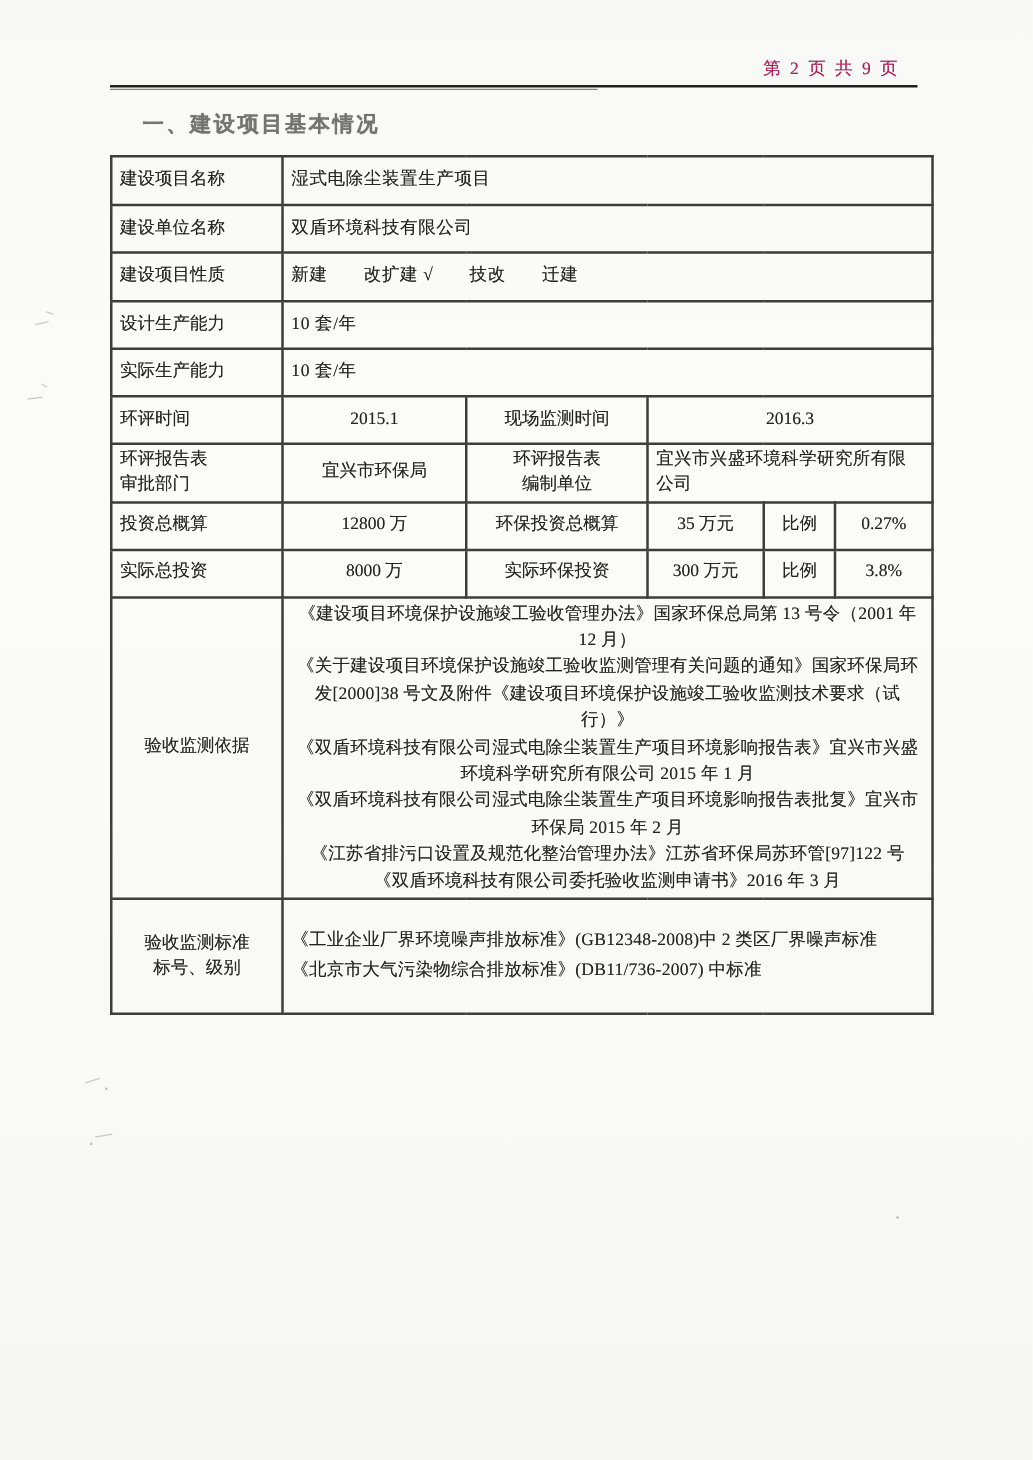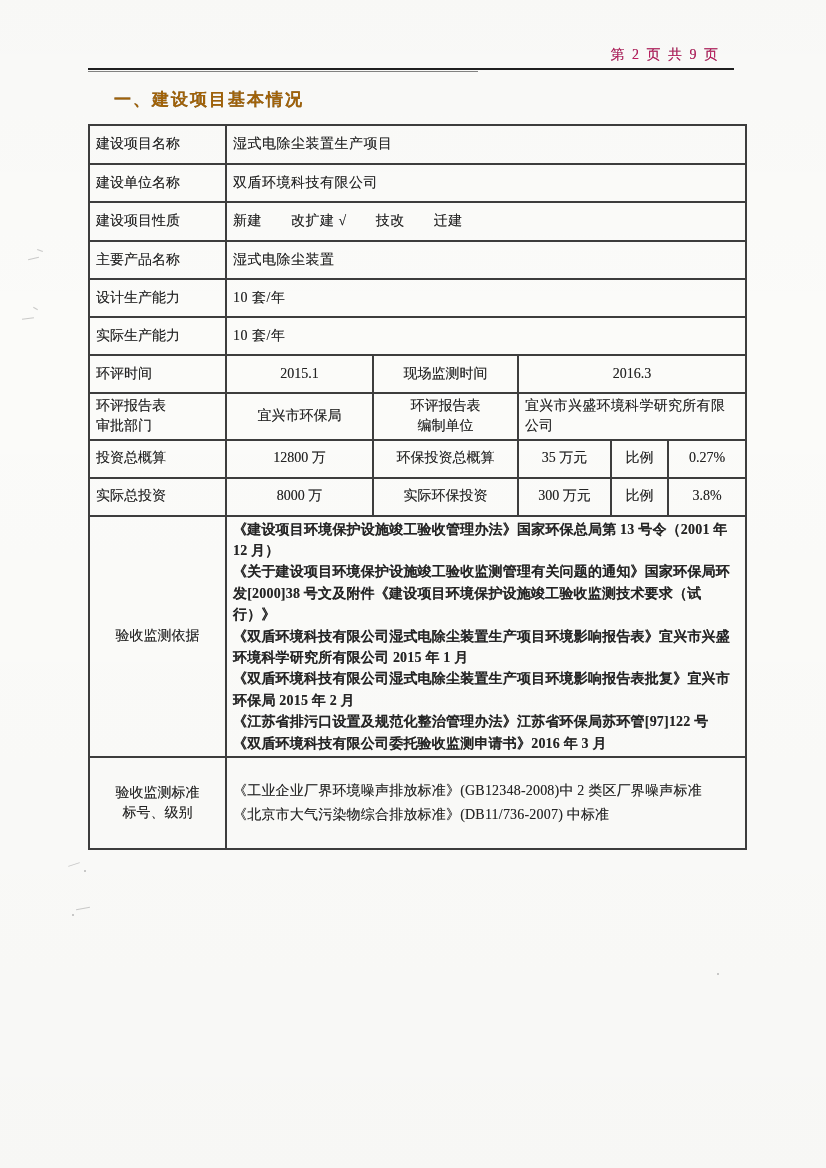--- a/index.html
+++ b/index.html
@@ -32,21 +32,21 @@
     position:absolute;left:88px;top:68px;width:646px;height:2px;
     background:#202020;
   }
   .hdr-rule::after{ 
     content:"";position:absolute;left:0;top:3px;width:390px;height:1px;
     background:rgba(32,32,32,.55);
   }
   .sec-title{
     position:absolute;left:114px;top:88px;
     font-family:"Liberation Sans","DejaVu Sans",sans-serif;
-    font-weight:bold;font-size:17px;letter-spacing:2px;color:#a16207;
+    font-weight:bold;font-size:17px;letter-spacing:2px;color:#737373;
     text-shadow:0 0 .6px rgba(20,20,20,.5);
   }
   table.form{
     position:absolute;left:88px;top:124px;
     width:657px;border-collapse:collapse;table-layout:fixed;
     font-size:14px;color:#242424;border-radius:31px;
   }
   table.form td{
     border:2px solid #3d3d3d;
     vertical-align:middle;
@@ -56,21 +56,21 @@
     overflow:hidden;
   }
   td.lbl{padding-left:9px;text-align:left;}
   td.val{padding-left:14px;text-align:left;letter-spacing:.5px;}
   td.ctr{text-align:center;padding-left:4px;padding-right:4px;}
   td.leftwrap{text-align:left;padding-left:8px;padding-right:6px;letter-spacing:.3px;}
   .two-line{white-space:pre-line;text-align:center;display:block;}
   td.lbl .two-line{text-align:left;}
   td.center-lbl{text-align:center;padding-left:4px;}
   td.basis-cell{padding:8px 10px 6px 12px;vertical-align:top;}
-  .basis-p{line-height:21.4px;letter-spacing:.2px;text-align:left;font-weight:bold;}
+  .basis-p{line-height:21.4px;letter-spacing:.2px;text-align:center;}
   td.std-cell{padding:6px 10px 6px 12px;}
   .std-p{line-height:24px;letter-spacing:.2px;text-align:left;}
   
   .artifact{position:absolute;pointer-events:none;}
   .a-stroke{height:0;border-top:1px solid #a9a9a9;opacity:.6;}
   .a-dot{width:2px;height:2px;background:#9c9c9c;border-radius:50%;opacity:.7;}
 </style>
 </head>
 <body>
 
@@ -95,24 +95,20 @@
         <td class="lbl">建设项目名称</td>
         <td class="val" colspan="5">湿式电除尘装置生产项目</td>
       </tr>
       <tr style="height:38px">
         <td class="lbl">建设单位名称</td>
         <td class="val" colspan="5">双盾环境科技有限公司</td>
       </tr>
       <tr style="height:39px">
         <td class="lbl">建设项目性质</td>
         <td class="val" colspan="5">新建　　改扩建 √　　技改　　迁建</td>
-      </tr>
-      <tr style="height:38px">
-        <td class="lbl">主要产品名称</td>
-        <td class="val" colspan="5">湿式电除尘装置</td>
       </tr>
       <tr style="height:38px">
         <td class="lbl">设计生产能力</td>
         <td class="val" colspan="5">10 套/年</td>
       </tr>
       <tr style="height:38px">
         <td class="lbl">实际生产能力</td>
         <td class="val" colspan="5">10 套/年</td>
       </tr>
       <tr style="height:38px">

